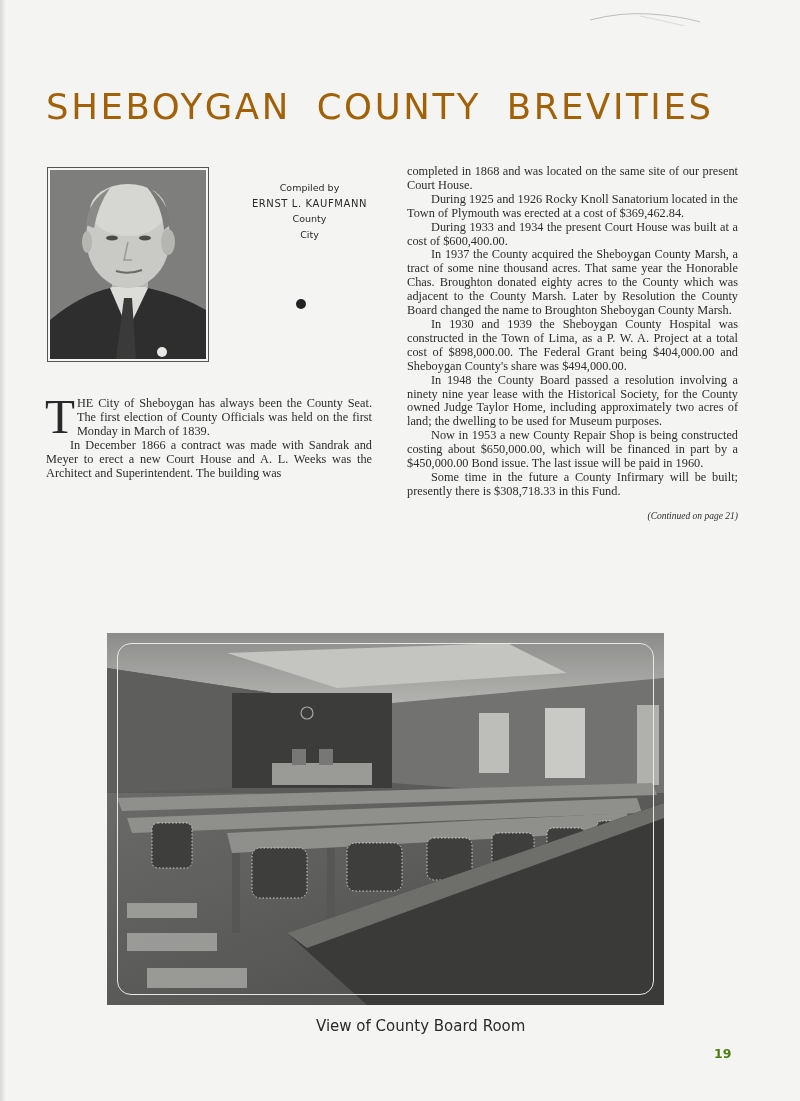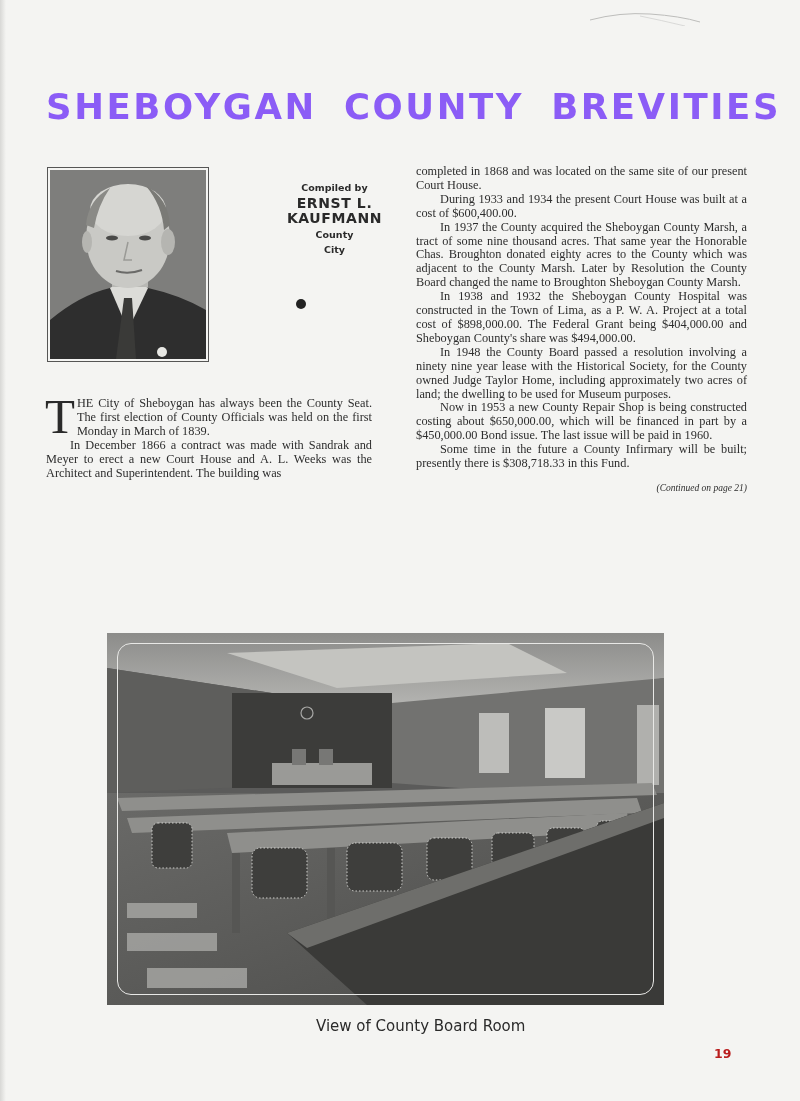--- a/index.html
+++ b/index.html
@@ -12,55 +12,54 @@
   }
   .page-edge {
     position: absolute; left: 0; top: 0; width: 6px; height: 1101px;
     background: linear-gradient(to right, #d8d8d6, #f4f4f2);
   }
   .scuff {
     position: absolute; left: 590px; top: 8px; width: 110px; height: 18px;
   }
   .title {
     position: absolute; left: 46px; top: 86px; margin: 0;
-    font-family: "DejaVu Sans", sans-serif; font-weight: bold;
+    font-family: "DejaVu Sans", sans-serif; font-weight: normal;
     font-size: 35.5px; letter-spacing: 2.6px; word-spacing: 12px;
-    color: #8b5cf6; white-space: nowrap;
+    color: #a16207; white-space: nowrap;
     transform: scaleY(1.0);
   }
   .portrait {
     position: absolute; left: 47px; top: 167px; width: 162px; height: 195px;
     border: 1px solid #555; padding: 2px; background: #f4f4f2;
     box-sizing: border-box;
   }
   .portrait-inner {
     width: 100%; height: 100%;
     background: radial-gradient(ellipse at 45% 35%, #9a9a98 0%, #7a7a78 45%, #5a5a58 100%);
     position: relative; overflow: hidden;
   }
   .byline {
-    position: absolute; left: 257px; top: 180px; width: 155px;
+    position: absolute; left: 232px; top: 180px; width: 155px;
     text-align: center;
     font-family: "DejaVu Sans", sans-serif; font-size: 9.5px; color: #2a2a2a;
     line-height: 15.5px;
-    font-weight: bold;
-  }
-  .byline .name { font-size: 14px; letter-spacing: 0.6px; }
+  }
+  .byline .name { font-size: 10px; letter-spacing: 0.6px; }
   .bullet {
     position: absolute; left: 296px; top: 299px; width: 10px; height: 10px;
     border-radius: 50%; background: #222;
   }
   .col {
     position: absolute; font-size: 12.3px; line-height: 13.9px;
     text-align: justify; color: #2d2d2d;
   }
   .col p { margin: 0; text-indent: 24px; }
   .col p.first { text-indent: 0; }
   .col-left { left: 46px; top: 397px; width: 326px; }
-  .col-right { left: 416px; top: 165px; width: 331px; }
+  .col-right { left: 407px; top: 165px; width: 331px; }
   .dropcap {
     float: left; font-size: 49px; line-height: 36px; margin: 2px 2px 0 -1px;
     color: #2a2a2a;
   }
   .continued {
     text-align: right; font-style: italic; font-size: 9.5px; margin-top: 11px;
   }
   .photo {
     position: absolute; left: 107px; top: 633px; width: 557px; height: 372px;
     background: #5b5b5a; overflow: hidden;
@@ -68,21 +67,21 @@
   .photo-frame {
     position: absolute; left: 10px; top: 10px; right: 10px; bottom: 10px;
     border: 1.5px solid #e8e8e6; border-radius: 14px;
   }
   .caption {
     position: absolute; left: 316px; top: 1017px;
     font-family: "DejaVu Sans", sans-serif; font-size: 15px; color: #2a2a2a;
   }
   .page-number {
     position: absolute; left: 714px; top: 1046px;
-    font-family: "DejaVu Sans", sans-serif; font-weight: bold; font-size: 12.5px; color: #b91c1c;
+    font-family: "DejaVu Sans", sans-serif; font-weight: bold; font-size: 12.5px; color: #4d7c0f;
   }
 </style>
 </head>
 <body>
 
 <div class="page-edge"></div>
 <svg class="scuff" viewBox="0 0 110 18">
   <path d="M0 12 Q30 4 60 6 T110 14" stroke="#bdbdbb" stroke-width="1" fill="none"></path>
   <path d="M50 8 Q70 12 95 18" stroke="#d2d2d0" stroke-width="0.8" fill="none"></path>
 </svg>
@@ -130,23 +129,24 @@
 </div>
 <div class="bullet"></div>
 
 <div class="col col-left">
   <p class="first"><span class="dropcap">T</span><span>HE City of Sheboygan has always been the County Seat. The first election of County Officials was held on the first Monday in March of 1839.</span></p>
   <p>In December 1866 a contract was made with Sandrak and Meyer to erect a new Court House and A. L. Weeks was the Architect and Superintendent. The building was</p>
 </div>
 
 <div class="col col-right">
   <p class="first">completed in 1868 and was located on the same site of our present Court House.</p>
+  <p>During 1925 and 1926 Rocky Knoll Sanatorium located in the Town of Plymouth was erected at a cost of $369,462.84.</p>
   <p>During 1933 and 1934 the present Court House was built at a cost of $600,400.00.</p>
   <p>In 1937 the County acquired the Sheboygan County Marsh, a tract of some nine thousand acres. That same year the Honorable Chas. Broughton donated eighty acres to the County which was adjacent to the County Marsh. Later by Resolution the County Board changed the name to Broughton Sheboygan County Marsh.</p>
-  <p>In 1938 and 1932 the Sheboygan County Hospital was constructed in the Town of Lima, as a P. W. A. Project at a total cost of $898,000.00. The Federal Grant being $404,000.00 and Sheboygan County's share was $494,000.00.</p>
+  <p>In 1930 and 1939 the Sheboygan County Hospital was constructed in the Town of Lima, as a P. W. A. Project at a total cost of $898,000.00. The Federal Grant being $404,000.00 and Sheboygan County's share was $494,000.00.</p>
   <p>In 1948 the County Board passed a resolution involving a ninety nine year lease with the Historical Society, for the County owned Judge Taylor Home, including approximately two acres of land; the dwelling to be used for Museum purposes.</p>
   <p>Now in 1953 a new County Repair Shop is being constructed costing about $650,000.00, which will be financed in part by a $450,000.00 Bond issue. The last issue will be paid in 1960.</p>
   <p>Some time in the future a County Infirmary will be built; presently there is $308,718.33 in this Fund.</p>
   <div class="continued">(Continued on page 21)</div>
 </div>
 
 <div class="photo">
   <svg width="557" height="372" viewBox="0 0 557 372">
     <defs>
       <linearGradient id="ceil" x1="0" y1="0" x2="0" y2="1">

